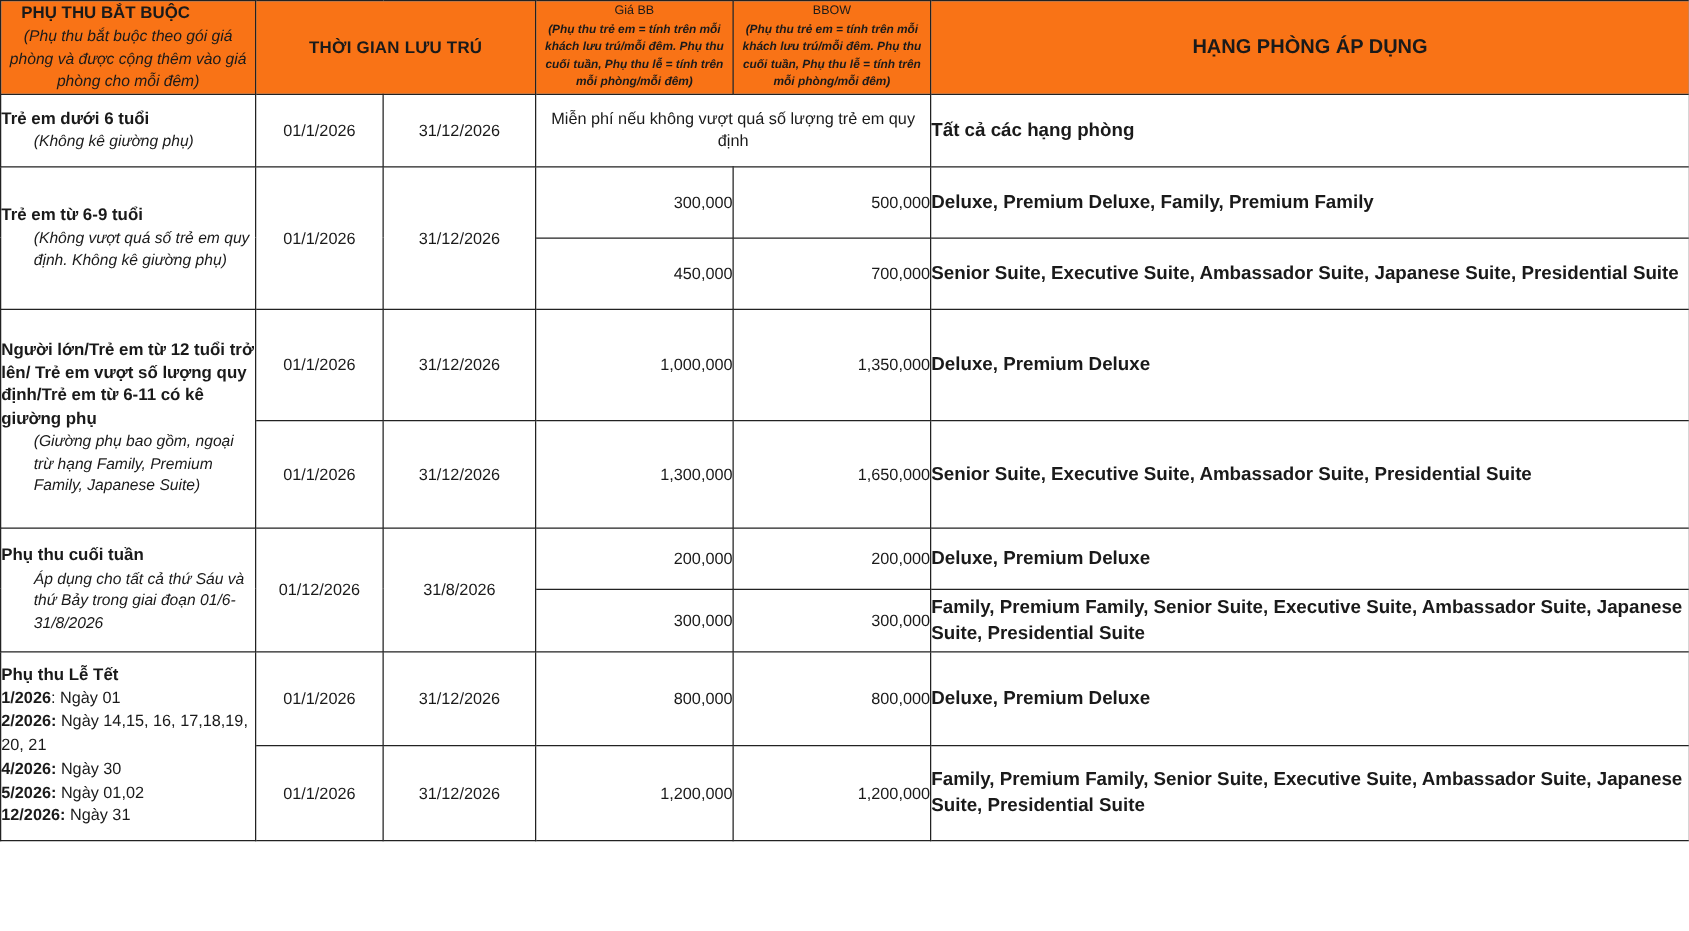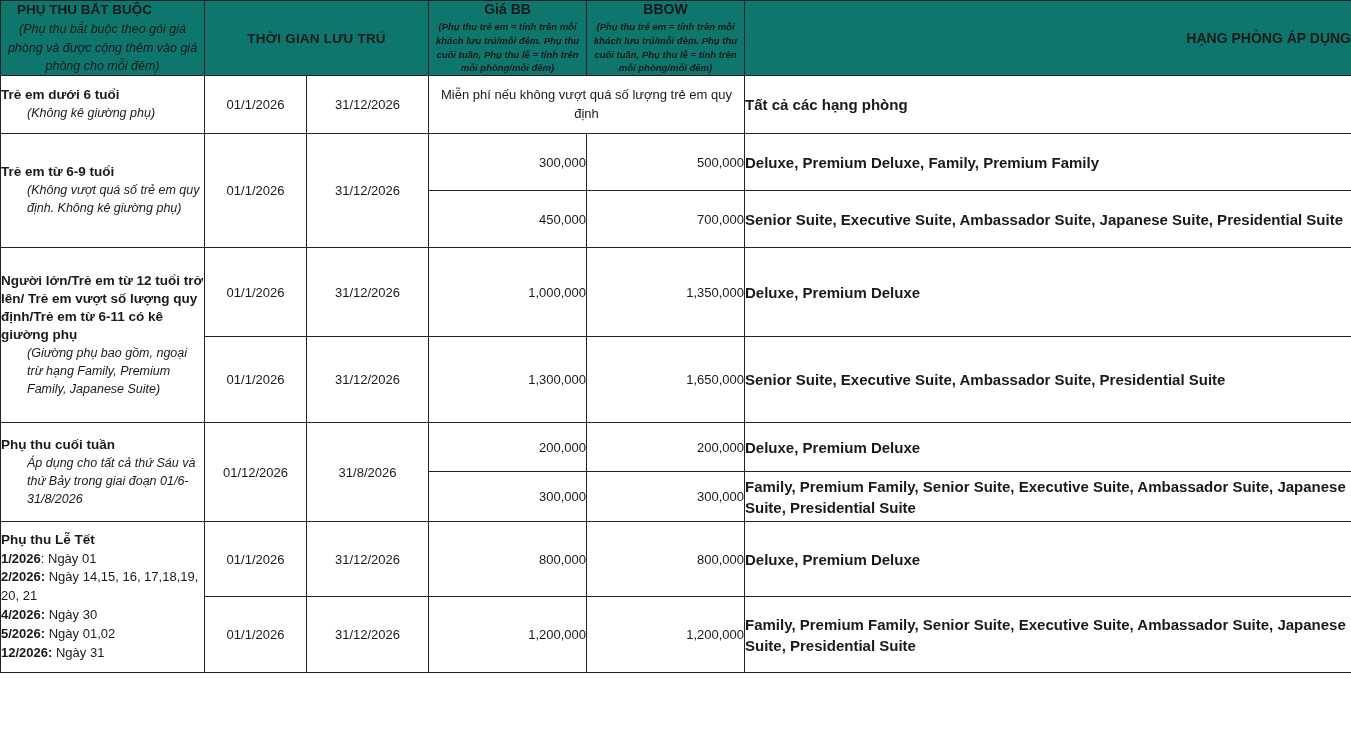--- a/index.html
+++ b/index.html
@@ -27,21 +27,21 @@
   
   col.c-cat   { width: 204px; }
   col.c-from  { width: 102px; }
   col.c-to    { width: 122px; }
   col.c-bb    { width: 158px; }
   col.c-bbow  { width: 158px; }
   col.c-room  { width: 607px; }
 
   
   thead th {
-    background: #0f766e;
+    background: #f97316;
     text-align: center;
     font-weight: bold;
   }
   .hdr-cat {
     text-align: left;
     padding: 6px 8px 8px 8px;
     font-size: 13.5px;
     line-height: 1.35;
   }
   .hdr-cat .hdr-cat-title {
@@ -61,35 +61,35 @@
   }
   .hdr-time {
     font-size: 13.5px;
     letter-spacing: .2px;
   }
   .hdr-price {
     padding: 4px 6px;
   }
   .hdr-price .hp-title {
     display: block;
-    font-size: 14px;
-    font-weight: bold;
+    font-size: 10px;
+    font-weight: normal;
     padding-bottom: 3px;
   }
   .hdr-price .hp-note {
     display: block;
     font-style: italic;
     font-weight: bold;
     font-size: 9.5px;
     line-height: 1.45;
   }
   .hdr-room {
-    text-align: right;
+    text-align: center;
     padding-left: 6px;
-    font-size: 14px;
+    font-size: 16px;
   }
 
   
   td.cat {
     vertical-align: top;
     padding: 8px 6px 8px 8px;
     font-size: 13px;
     line-height: 1.35;
   }
   td.cat .cat-title {

